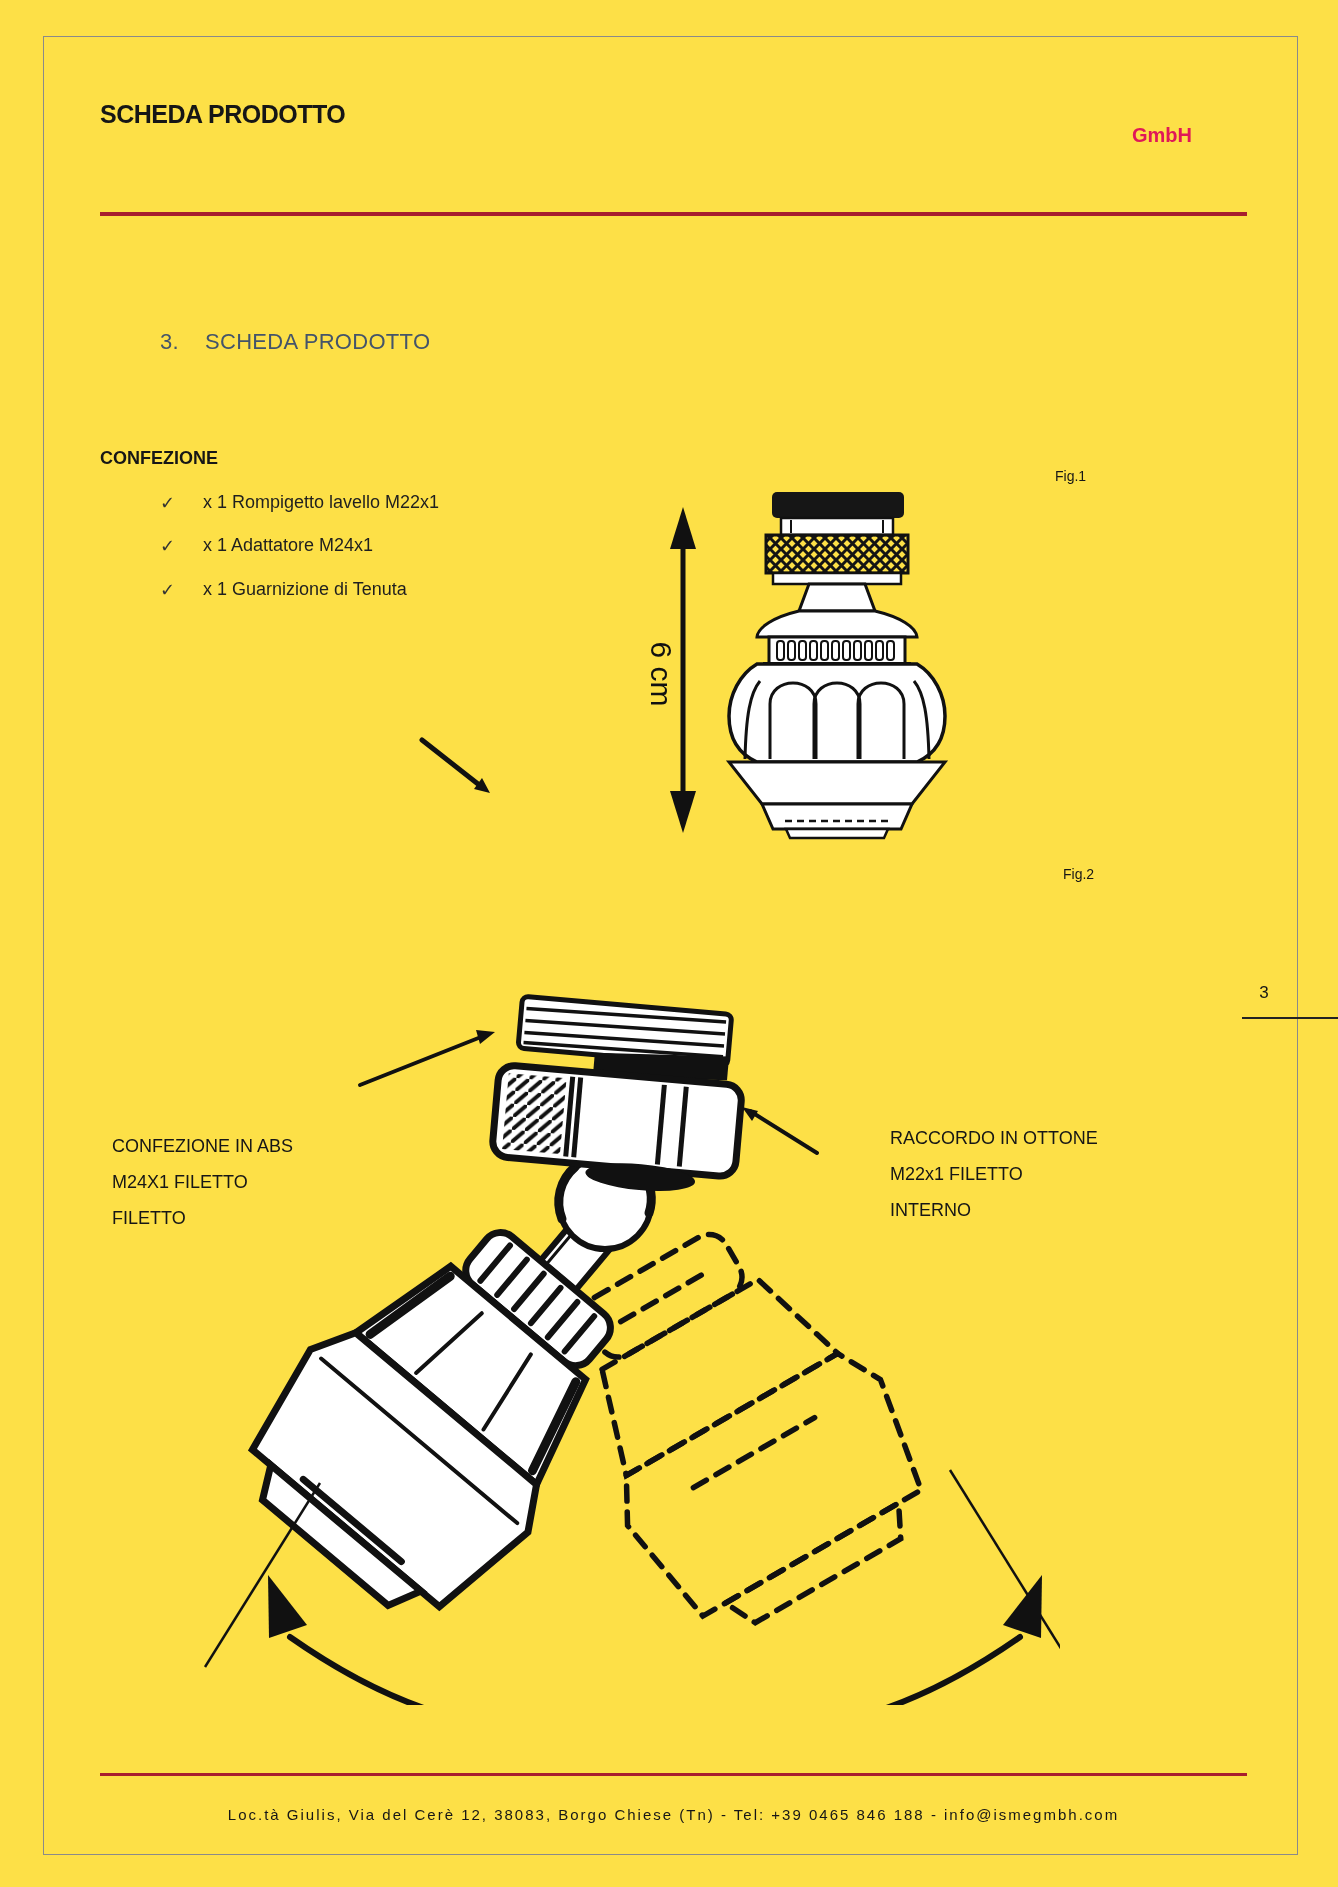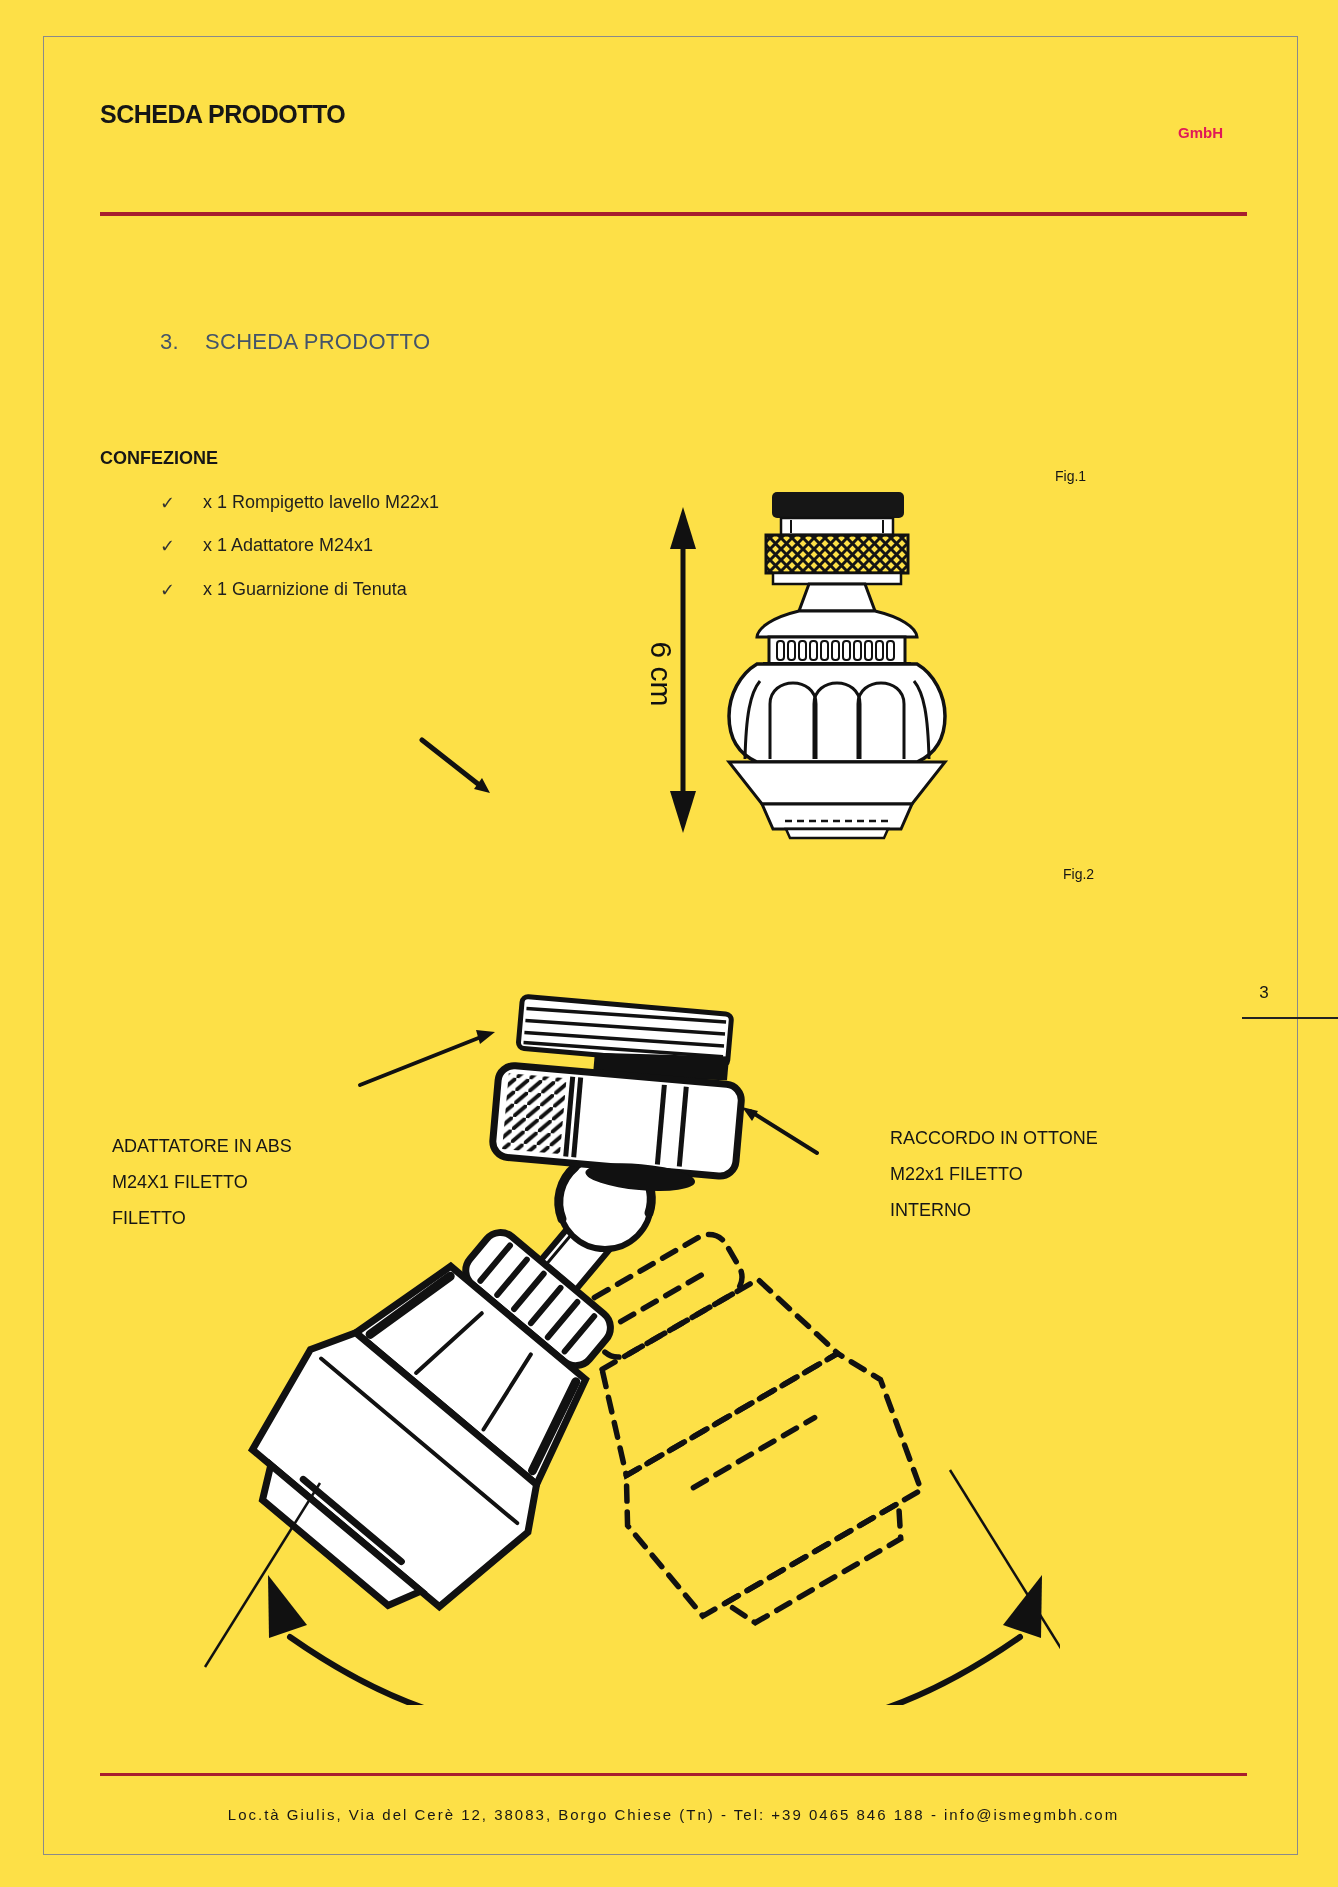--- a/index.html
+++ b/index.html
@@ -3,21 +3,21 @@
 <meta charset="utf-8">
 <style>
   html,body{margin:0;padding:0;background:#fff;}
   .page{position:relative;width:1338px;height:1887px;background:#fde047;
         font-family:"Liberation Sans",sans-serif;color:#1a1a1a;overflow:hidden;}
   .frame{position:absolute;left:43px;top:36px;width:1253px;height:1817px;
          border:1px solid #8a8a8a;}
   .abs{position:absolute;}
   .doc-title{left:100px;top:100px;font-size:25px;font-weight:700;letter-spacing:-0.5px;color:#161616;}
   .logo{left:966px;top:55px;font-size:86px;font-weight:700;letter-spacing:-4px;color:#e01858;line-height:86px;}
-  .logo-suffix{left:1178px;top:124px;font-size:15px;font-weight:700;color:#e01858;text-align:right;}
+  .logo-suffix{left:1132px;top:124px;font-size:20px;font-weight:700;color:#e01858;text-align:right;}
   .rule{background:#a81e2e;}
   .rule-top{left:100px;top:212px;width:1147px;height:4px;}
   .rule-bottom{left:100px;top:1773px;width:1147px;height:3px;}
   .section-heading{left:160px;top:296px;font-size:22px;color:#44546a;letter-spacing:0.3px;margin-top:33px;}
   .section-heading .num{display:inline-block;width:45px;}
   .confezione-heading{left:100px;top:448px;font-size:18px;font-weight:700;color:#161616;}
   .check-item{font-size:18px;color:#1f1f1f;}
   .check-item .tick{position:absolute;left:60px;top:0;color:#333;font-size:18px;}
   .check-item .lbl{position:absolute;left:103px;top:0;white-space:nowrap;}
   .fig-label{font-size:14px;color:#161616;}
@@ -194,21 +194,21 @@
       <line x1="55" y1="722" x2="170" y2="538" stroke-width="2.5"></line>
       <line x1="800" y1="525" x2="915" y2="710" stroke-width="2.5"></line>
       <path d="M140,692 Q280,790 403,783" stroke-width="6" stroke-linecap="round"></path>
       <path d="M607,783 Q730,790 870,692" stroke-width="6" stroke-linecap="round"></path>
       <polygon points="118,630 157,680 119,693" fill="#111" stroke="none"></polygon>
       <polygon points="892,630 853,680 891,693" fill="#111" stroke="none"></polygon>
     </g>
   </svg>
 
   <div class="abs fig2-side-label" style="left:112px;top:1128px;">
-    <div>ADATTATORE IN ABS</div>
+    <div>CONFEZIONE IN ABS</div>
     <div>M24X1 FILETTO</div>
     <div>FILETTO</div>
   </div>
   <div class="abs fig2-side-label" style="left:890px;top:1120px;">
     <div>RACCORDO IN OTTONE</div>
     <div>M22x1 FILETTO</div>
     <div>INTERNO</div>
   </div>
 
   <div class="abs rule rule-bottom"></div>

